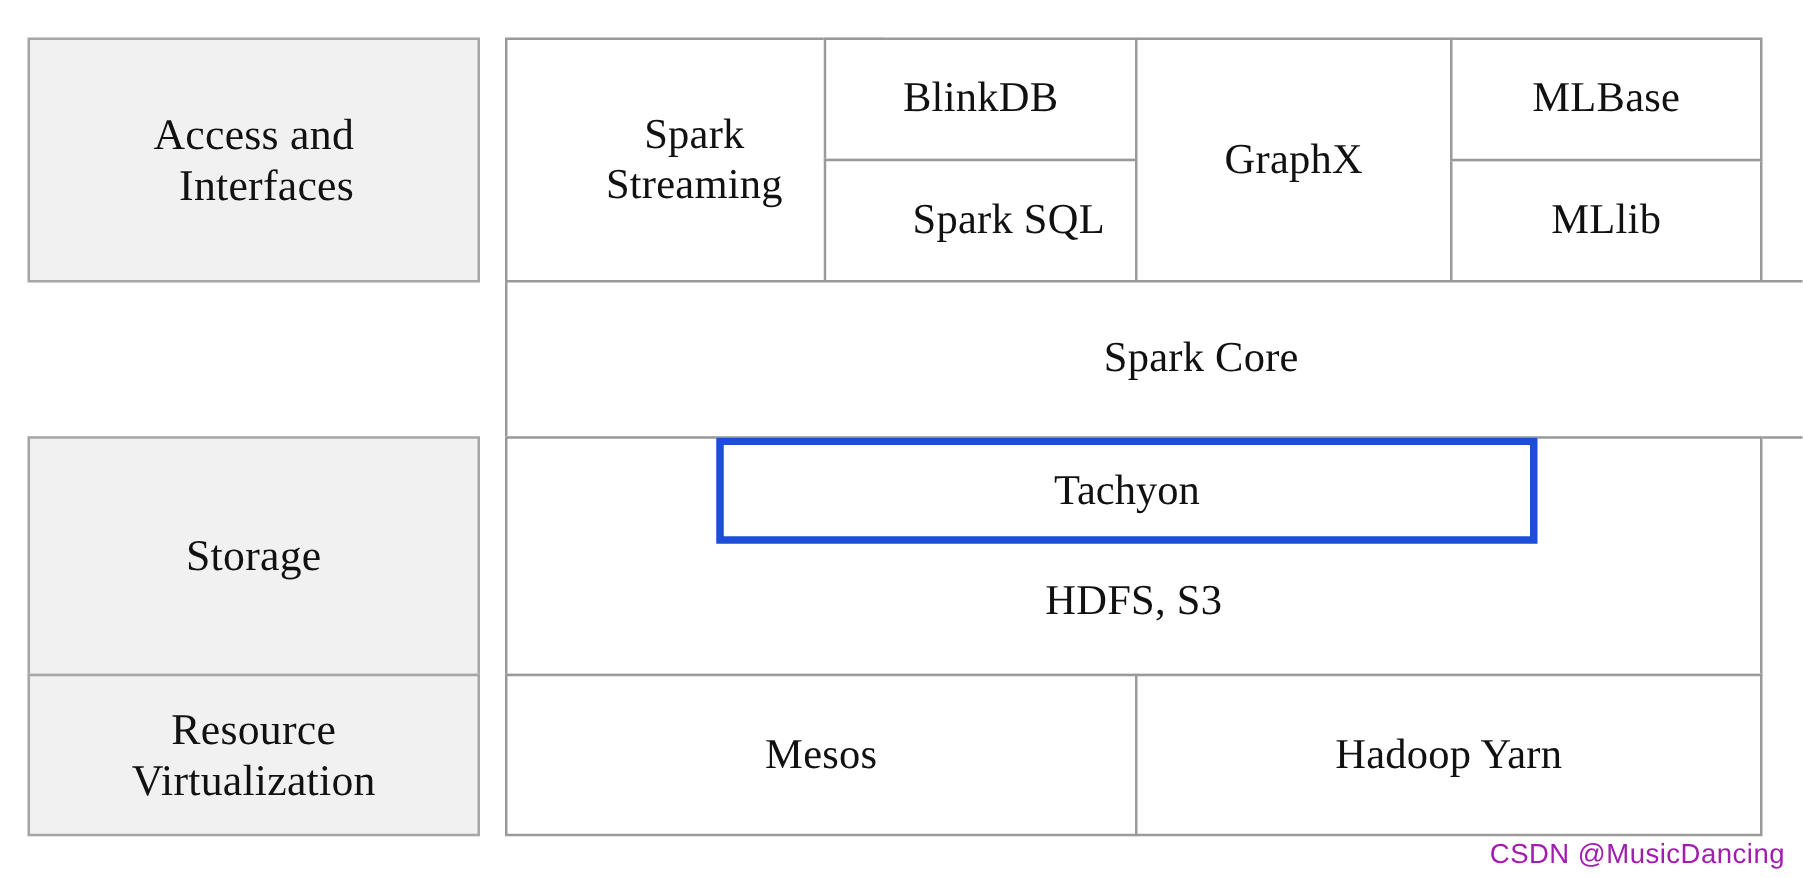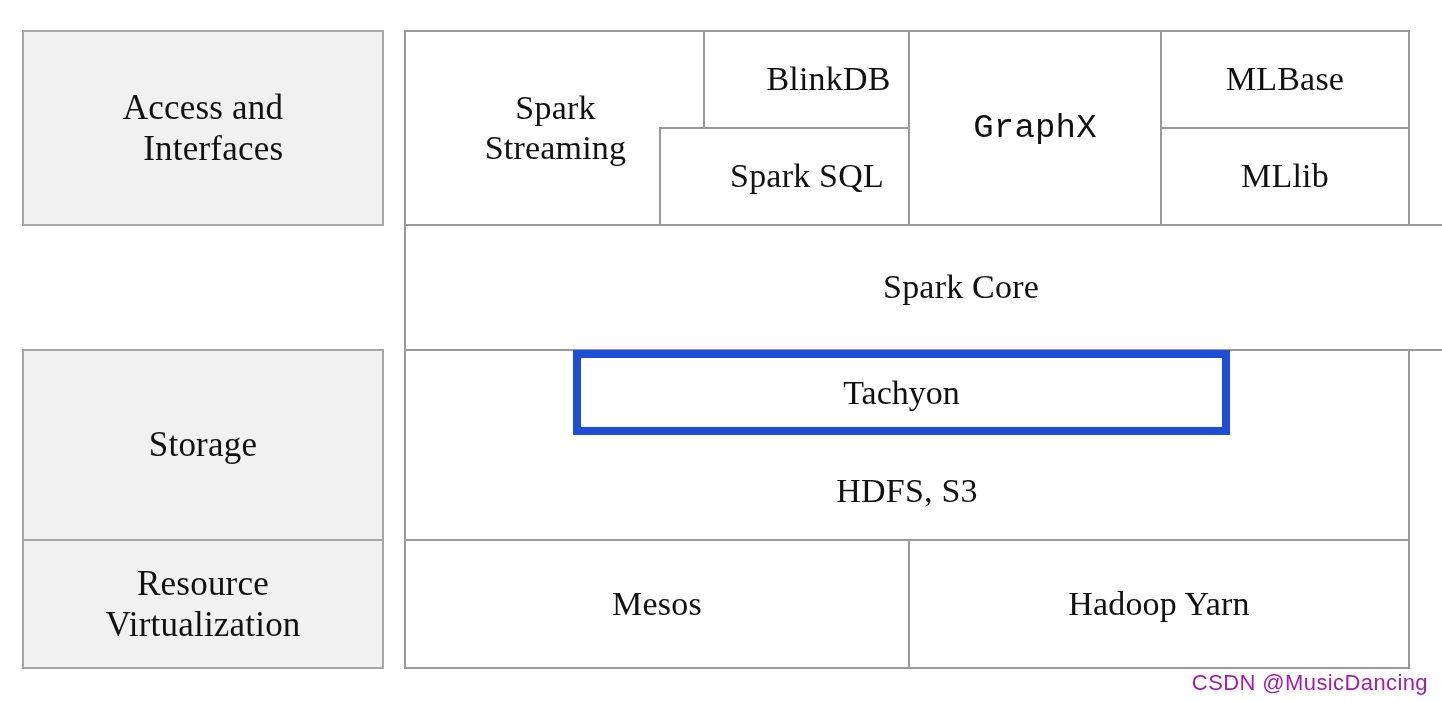--- a/index.html
+++ b/index.html
@@ -55,21 +55,21 @@
   
   .sub-cell {
     border: 2px solid #9a9a9a;
     background: #ffffff;
   }
 
   
   .inset-box {
     position: absolute;
     box-sizing: border-box;
-    border: 8px solid #1d4ed8;
+    border: 6px solid #1d4ed8;
     background: #ffffff;
     display: flex;
     align-items: center;
     justify-content: center;
     font-size: 34px;
   }
 
   
   #watermark {
     position: absolute;
@@ -100,45 +100,45 @@
   <div class="cell layer-cell" style="left:22px; top:539px; width:362px; height:130px;">
     <span class="cell-label">Resource
 Virtualization</span>
   </div>
 
   <div class="cell sub-cell" style="left:404px; top:30px; width:303px; height:196px;">
     <span class="cell-label">Spark
 Streaming</span>
   </div>
 
-  <div class="cell sub-cell" style="left:659px; top:30px; width:251px; height:99px;margin-left:44px;">
+  <div class="cell sub-cell" style="left:659px; top:30px; width:251px; height:99px;">
     <span class="cell-label">BlinkDB</span>
   </div>
 
   <div class="cell sub-cell" style="left:659px; top:127px; width:296px; height:99px;">
     <span class="cell-label">Spark SQL</span>
   </div>
 
-  <div class="cell sub-cell" style="left:908px; top:30px; width:254px; height:196px;font-family:Liberation Mono, monospace;">
+  <div class="cell sub-cell" style="left:908px; top:30px; width:254px; height:196px;">
     <span class="cell-label">GraphX</span>
   </div>
 
   <div class="cell sub-cell" style="left:1160px; top:127px; width:250px; height:99px;">
     <span class="cell-label">MLlib</span>
   </div>
 
   <div class="cell sub-cell" style="left:1160px; top:30px; width:250px; height:99px;">
     <span class="cell-label">MLBase</span>
   </div>
 
   <div class="cell sub-cell" style="left:404px; top:224px; width:1114px; height:127px;">
     <span class="cell-label">Spark Core</span>
   </div>
 
-  <div class="cell sub-cell" style="left:404px; top:349px; width:1006px; height:192px; align-items:flex-end; padding-bottom:0;">
+  <div class="cell sub-cell" style="left:404px; top:349px; width:1006px; height:192px; align-items:flex-end; padding-bottom:10px;">
     <span class="cell-label" style="margin-bottom:28px;">HDFS, S3</span>
   </div>
 
   <div class="inset-box" style="left:573px; top:350px; width:657px; height:85px;">
     <span class="cell-label">Tachyon</span>
   </div>
 
   <div class="cell sub-cell" style="left:404px; top:539px; width:506px; height:130px;">
     <span class="cell-label">Mesos</span>
   </div>

